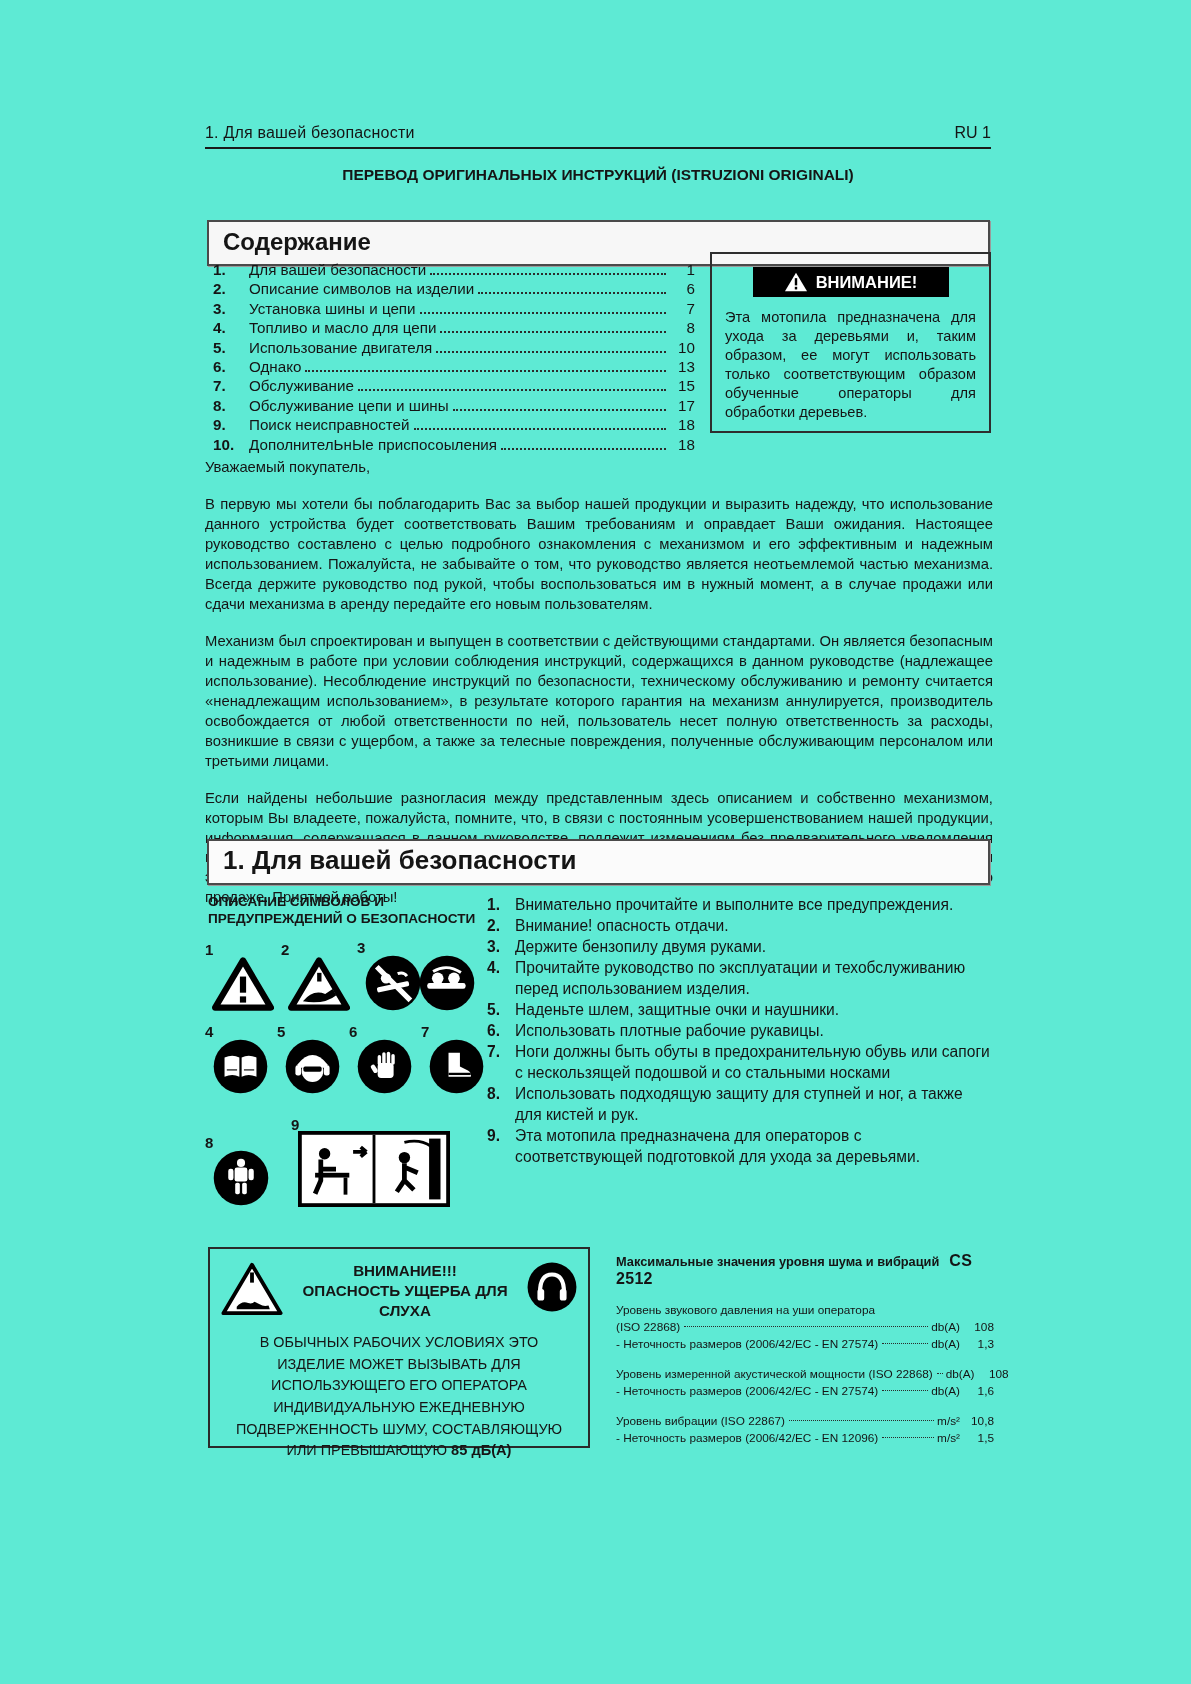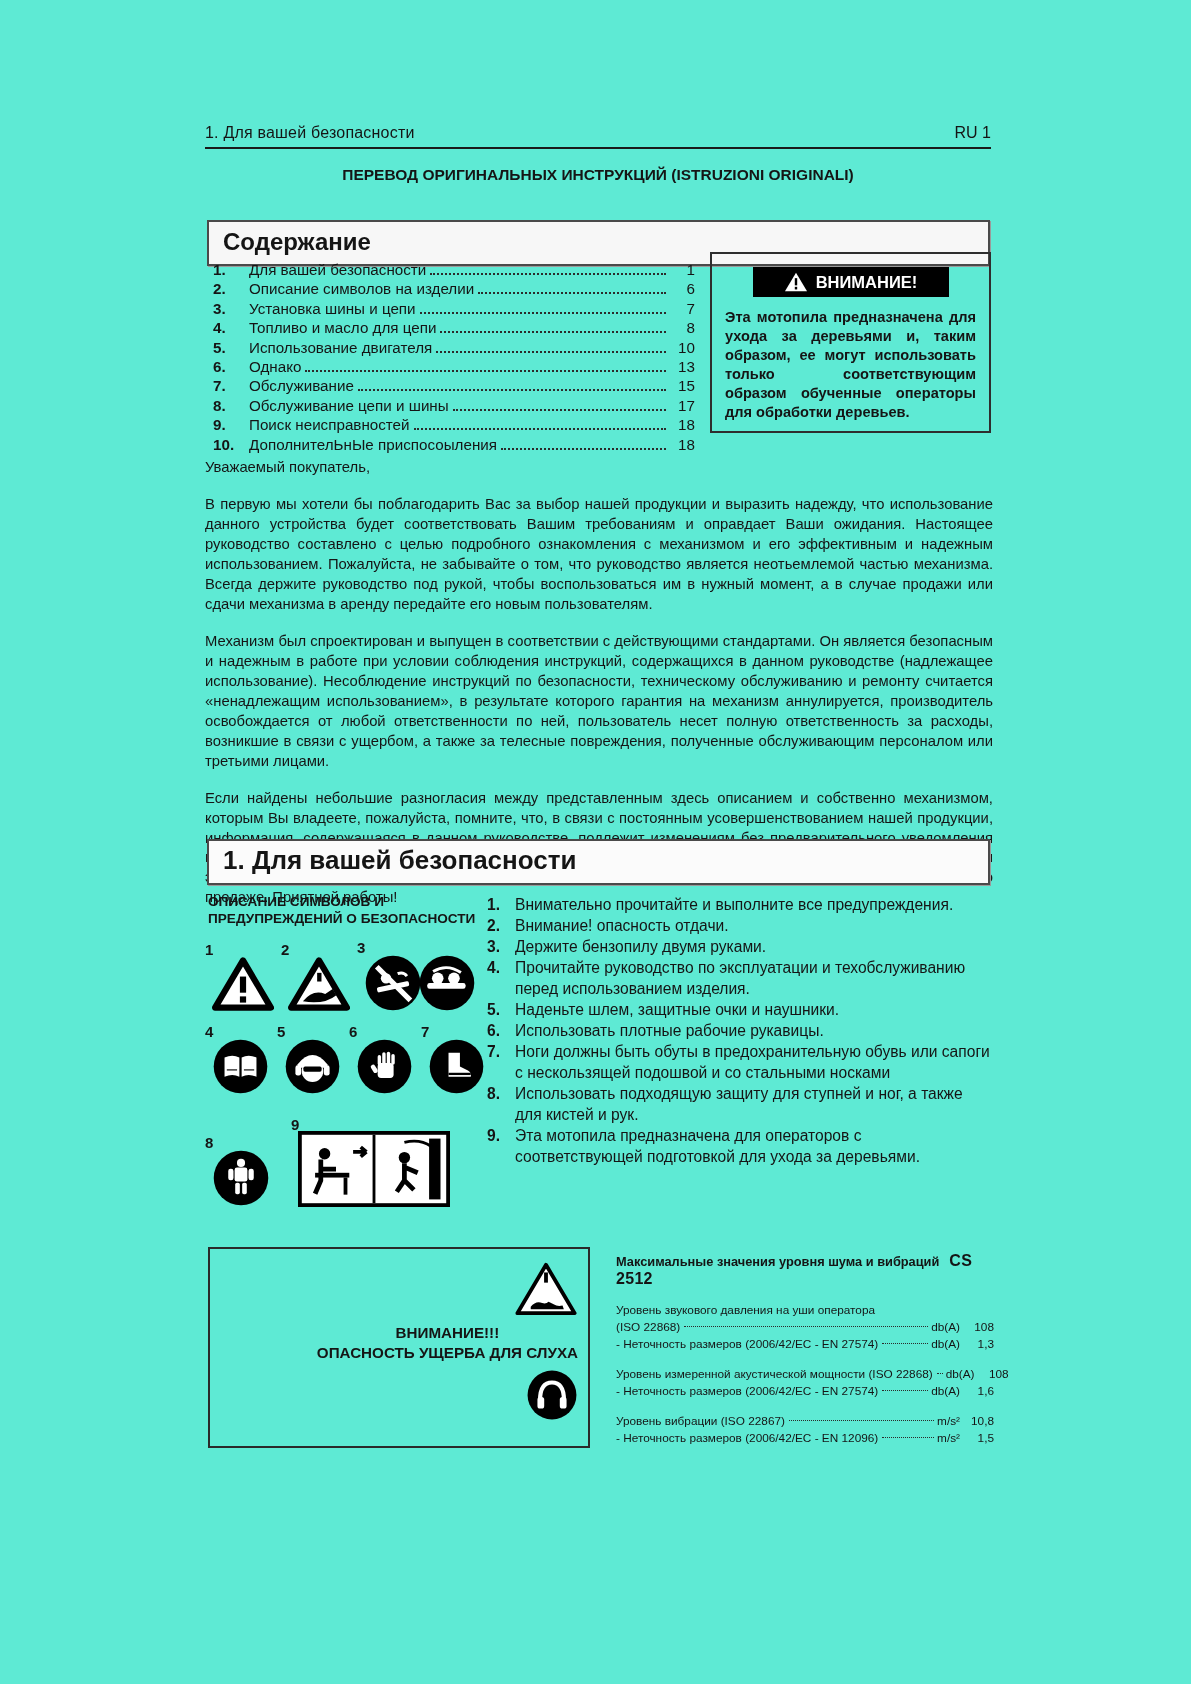--- a/index.html
+++ b/index.html
@@ -21,21 +21,21 @@
   .toc-num{width:36px;font-weight:bold;flex:none;}
   .toc-text{flex:none;padding-right:3px;white-space:nowrap;}
   .toc-leader{flex:1;border-bottom:2px dotted #2b2b2b;margin:0 3px 3px 1px;min-width:8px;}
   .toc-page{flex:none;width:26px;text-align:right;}
 
   
   .attn{position:absolute;left:710px;top:252px;width:277px;height:177px;border:2px solid #2e2e2e;}
   .attn-bar{margin:13px auto 0;width:196px;height:30px;background:#000;color:#fff;display:flex;
             align-items:center;justify-content:center;gap:8px;font-weight:bold;font-size:16.5px;}
   .attn-bar svg{width:24px;height:22px;flex:none;}
-  .attn-body{padding:11px 13px 0;font-weight:bold;font-size:14.6px;line-height:1.3;text-align:justify;}
+  .attn-body{padding:11px 13px 0;font-weight:normal;font-size:14.6px;line-height:1.3;text-align:justify;}
 
   
   .intro{position:absolute;left:205px;top:458px;width:788px;font-size:14.8px;line-height:1.35;}
   .intro p{margin:0 0 17px;text-align:justify;}
   .intro p.salut{text-align:left;margin-bottom:17px;}
 
   
   .sec-box{position:absolute;left:207px;top:839px;width:751px;border:2px solid #4a4a4a;background:#fbfbfb;
            box-shadow:1px 1px 0 #9a9a9a;padding:4px 14px 7px;font-size:26px;font-weight:bold;}
 
@@ -50,21 +50,21 @@
   .pair .sym2{margin-left:-4px;}
 
   
   .rules{position:absolute;left:487px;top:894px;width:506px;font-size:15.6px;line-height:21px;}
   .rule{display:flex;}
   .rule-num{width:28px;flex:none;font-weight:bold;}
   .rule-text{flex:1;}
 
   
   .hear{position:absolute;left:208px;top:1247px;width:378px;height:197px;border:2px solid #2a2a2a;}
-  .hear-top{display:flex;align-items:flex-end;gap:6px;padding:12px 10px 0 10px;flex-direction:column;}
+  .hear-top{display:flex;align-items:flex-start;gap:6px;padding:12px 10px 0 10px;}
   .hear-title{flex:1;text-align:center;font-weight:bold;font-size:15.2px;line-height:1.3;}
   .hear-body{margin-top:12px;padding:0 14px;text-align:center;font-size:14.4px;line-height:1.5;}
   .hear-body b{font-size:14.6px;}
 
   
   .noise{position:absolute;left:616px;top:1252px;width:378px;}
   .noise-head{font-weight:bold;font-size:12.8px;}
   .noise-head .model{font-size:16px;margin-left:10px;letter-spacing:.3px;}
   .nrows{margin-top:14px;font-size:11.8px;line-height:17px;}
   .nrow{display:flex;align-items:center;}
@@ -348,20 +348,24 @@
         <div>ВНИМАНИЕ!!!</div>
         <div>ОПАСНОСТЬ УЩЕРБА ДЛЯ СЛУХА</div>
       </div>
       <svg width="52" height="52" viewBox="0 0 100 100">
           <circle cx="50" cy="50" r="47" fill="#000"></circle>
           <path d="M27 60 Q27 26 50 26 Q73 26 73 60" stroke="#fff" stroke-width="8" fill="none"></path>
           <rect x="22" y="54" width="13" height="22" rx="5" fill="#fff"></rect>
           <rect x="65" y="54" width="13" height="22" rx="5" fill="#fff"></rect>
         </svg>
     </div>
+    <div class="hear-body">
+      <span>В ОБЫЧНЫХ РАБОЧИХ УСЛОВИЯХ ЭТО ИЗДЕЛИЕ МОЖЕТ ВЫЗЫВАТЬ ДЛЯ ИСПОЛЬЗУЮЩЕГО ЕГО ОПЕРАТОРА ИНДИВИДУАЛЬНУЮ ЕЖЕДНЕВНУЮ ПОДВЕРЖЕННОСТЬ ШУМУ, СОСТАВЛЯЮЩУЮ ИЛИ ПРЕВЫШАЮЩУЮ</span>
+      <b>85 дБ(А)</b>
+    </div>
   </div>
 
   <div class="noise">
     <div class="noise-head">
       <span>Максимальные значения уровня шума и вибраций</span><span class="model">CS 2512</span>
     </div>
     <div class="nrows">
       <div class="nrow plain">
           <span class="nlabel">Уровень звукового давления на уши оператора</span>
           <span class="nleader"></span>

